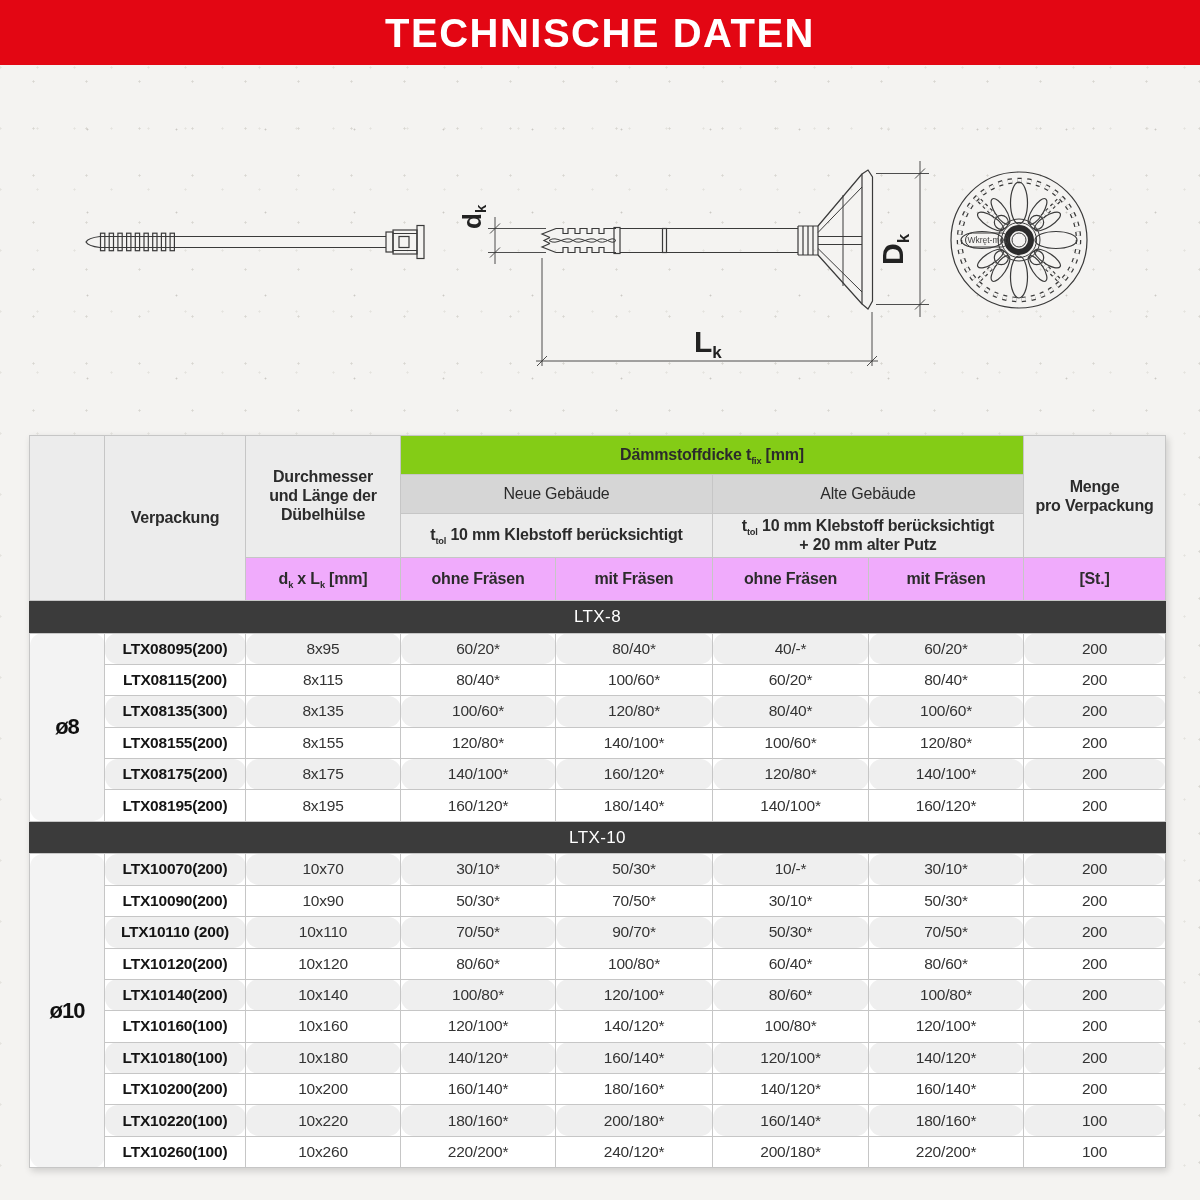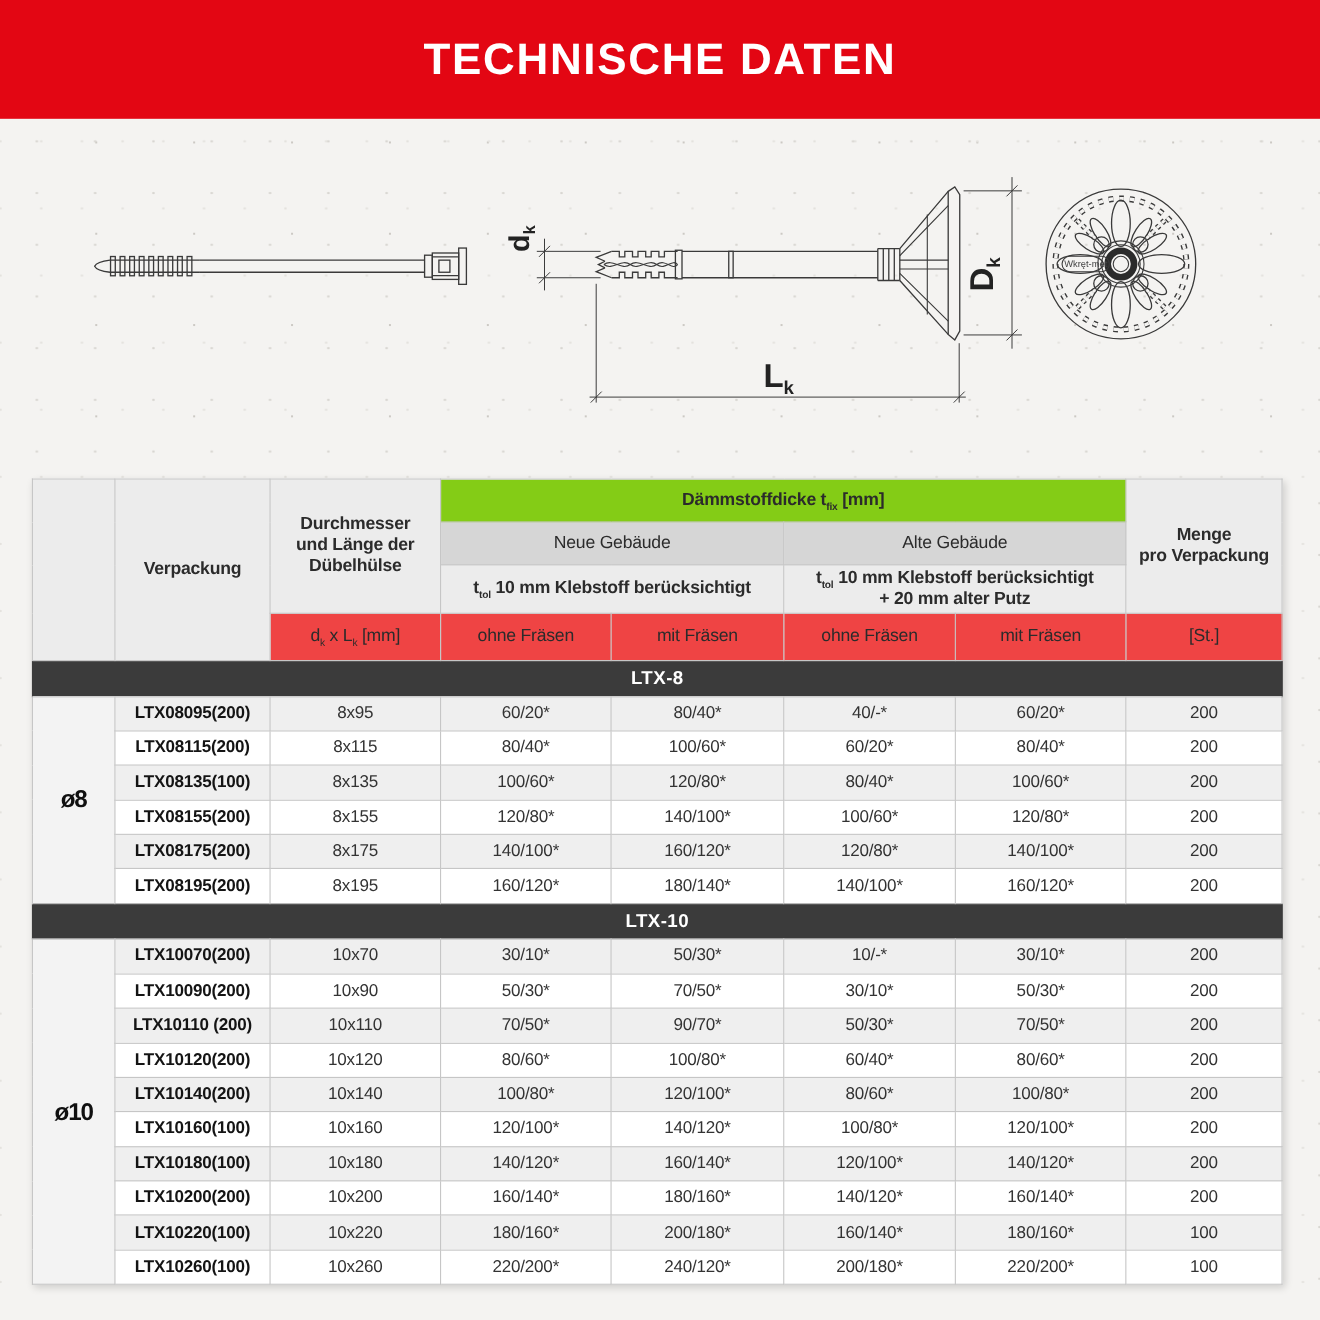--- a/index.html
+++ b/index.html
@@ -8,21 +8,21 @@
     font-family:"Liberation Sans","DejaVu Sans",sans-serif;
     background-color:#f4f3f1;
     background-image:
       radial-gradient(circle,#d8d6d1 0.8px,transparent 1.4px),
       radial-gradient(circle,#e4e2de 0.8px,transparent 1.4px),
       radial-gradient(circle,#ccc9c4 0.7px,transparent 1.2px);
     background-size:53px 47px,37px 61px,89px 83px;
     background-position:7px 11px,19px 37px,43px 5px;
   }
   .banner{
-    position:absolute;top:0;left:0;width:1200px;height:108px;
+    position:absolute;top:0;left:0;width:1200px;height:65px;
     background:#e30613;display:flex;align-items:center;justify-content:center;
   }
   .banner-title{
     color:#ffffff;font-size:40px;font-weight:bold;letter-spacing:1.5px;margin:0;
     line-height:1;
   }
   svg.drawings{position:absolute;top:85px;left:0;}
 
   table.tech-table{
     position:absolute;left:29px;top:435px;width:1136px;
@@ -33,29 +33,29 @@
   .tech-table td{
     border:1px solid #c6c6c6;text-align:center;vertical-align:middle;
     color:#2b2b2b;font-size:16px;line-height:1.18;padding:0 4px;
     letter-spacing:-0.2px;
   }
   tr.hr1{height:39px;} tr.hr2{height:39px;} tr.hr3{height:44px;} tr.hr4{height:43px;}
   .hdr{background:#ececec;font-weight:bold;color:#1b1b1b;font-size:17px;}
   .hdr-mid{background:#84cc16;font-weight:bold;color:#1b1b1b;font-size:17px;}
   .hdr-sub{background:#d6d6d6;font-weight:normal;color:#1b1b1b;font-size:17px;}
   .hdr-note{background:#ececec;font-weight:bold;color:#1b1b1b;font-size:16px;}
-  .hdr-small{background:#ef4444;font-weight:normal;color:#2e2e2e;font-size:16px;}
+  .hdr-small{background:#f0abfc;font-weight:bold;color:#2e2e2e;font-size:16px;}
   .blk{display:block;}
   sub.ss{font-size:0.58em;line-height:0;}
   .band-row td{
-    background:#3b3b3b;color:#ffffff;font-weight:bold;font-size:17px;
+    background:#3b3b3b;color:#ffffff;font-weight:normal;font-size:17px;
     height:31.5px;letter-spacing:0.4px;border-left:1px solid #3b3b3b;border-right:1px solid #3b3b3b;
   }
   .data-row td{height:30.4px;background:#ffffff;}
-  .data-row.alt td{background:#efefef;}
+  .data-row.alt td{background:#efefef;border-radius:13px;}
   .tech-table td.dia-cell{background:#f3f3f3;font-size:22px;font-weight:bold;color:#101010;letter-spacing:-1px;}
   .tech-table td.code-cell{font-weight:bold;font-size:15.5px;color:#141414;}
   .tech-table td.val-cell{font-size:15.5px;color:#333333;}
 </style>
 </head>
 <body>
 
 <div class="banner">
   <h1 class="banner-title">TECHNISCHE DATEN</h1>
 </div>
@@ -238,21 +238,21 @@
       <tr class="data-row">
         <td class="code-cell">LTX08115(200)</td>
         <td class="val-cell">8x115</td>
         <td class="val-cell">80/40*</td>
         <td class="val-cell">100/60*</td>
         <td class="val-cell">60/20*</td>
         <td class="val-cell">80/40*</td>
         <td class="val-cell">200</td>
       </tr>
       <tr class="data-row alt">
-        <td class="code-cell">LTX08135(100)</td>
+        <td class="code-cell">LTX08135(300)</td>
         <td class="val-cell">8x135</td>
         <td class="val-cell">100/60*</td>
         <td class="val-cell">120/80*</td>
         <td class="val-cell">80/40*</td>
         <td class="val-cell">100/60*</td>
         <td class="val-cell">200</td>
       </tr>
       <tr class="data-row">
         <td class="code-cell">LTX08155(200)</td>
         <td class="val-cell">8x155</td>

